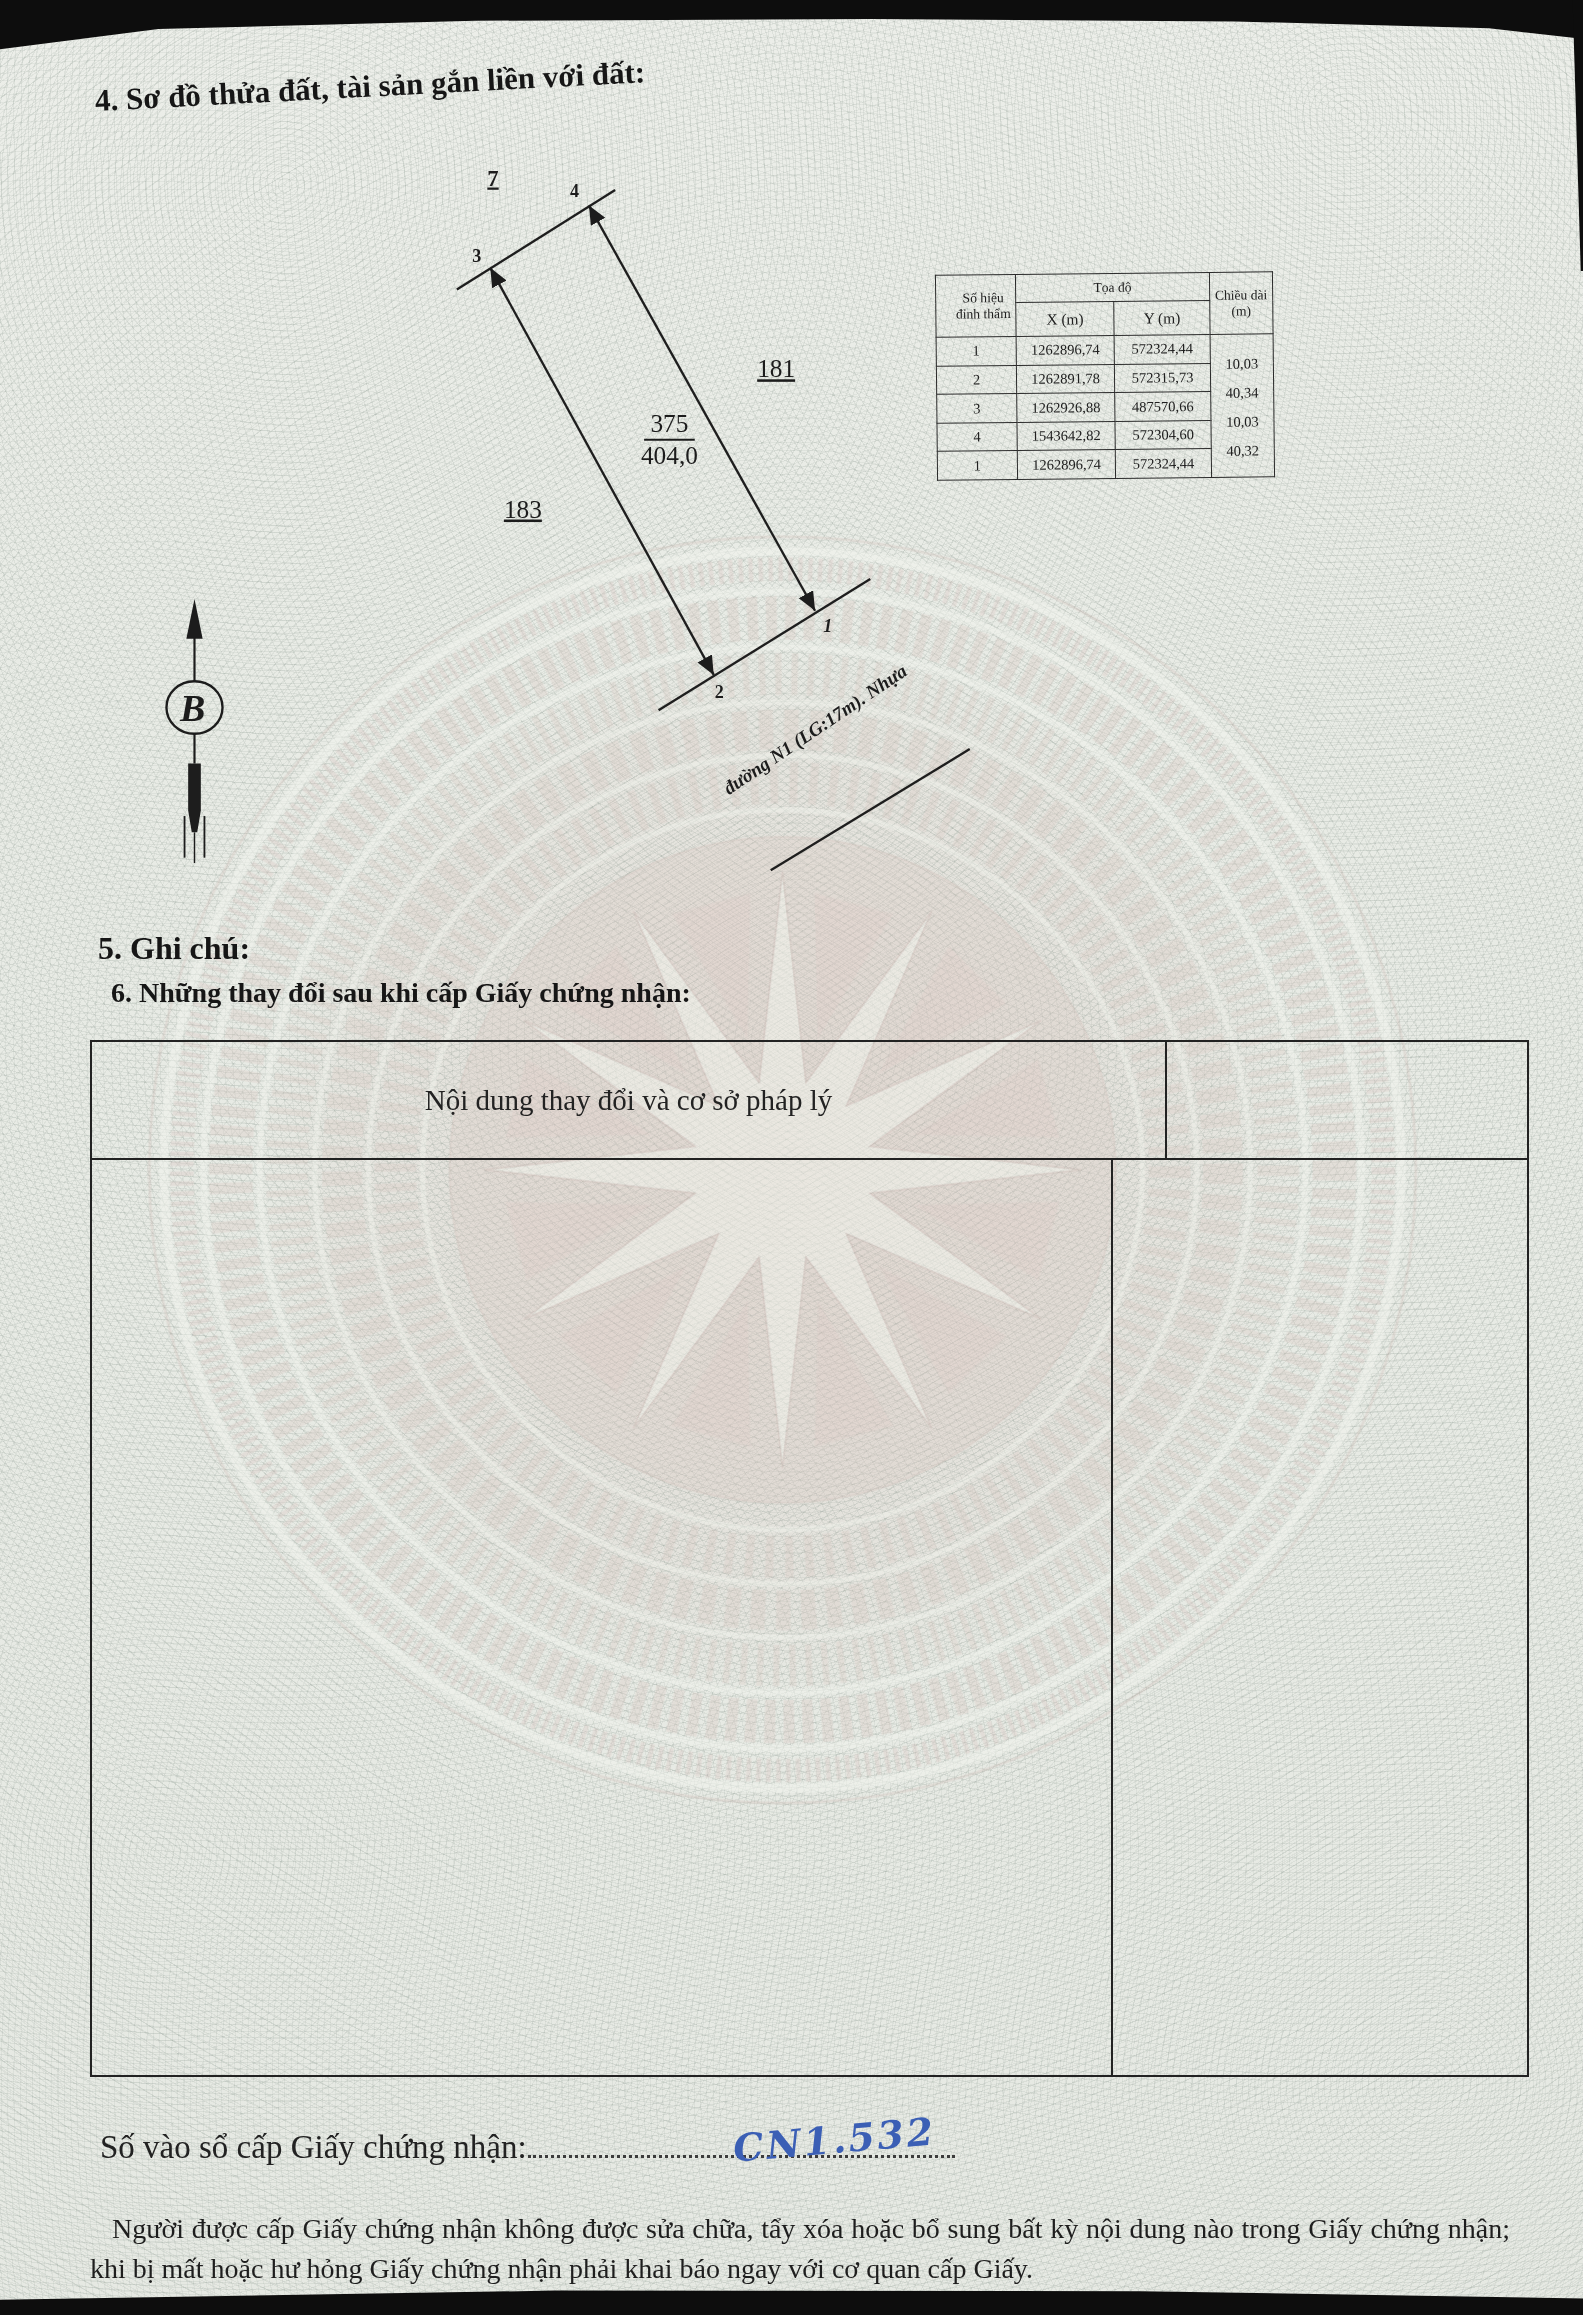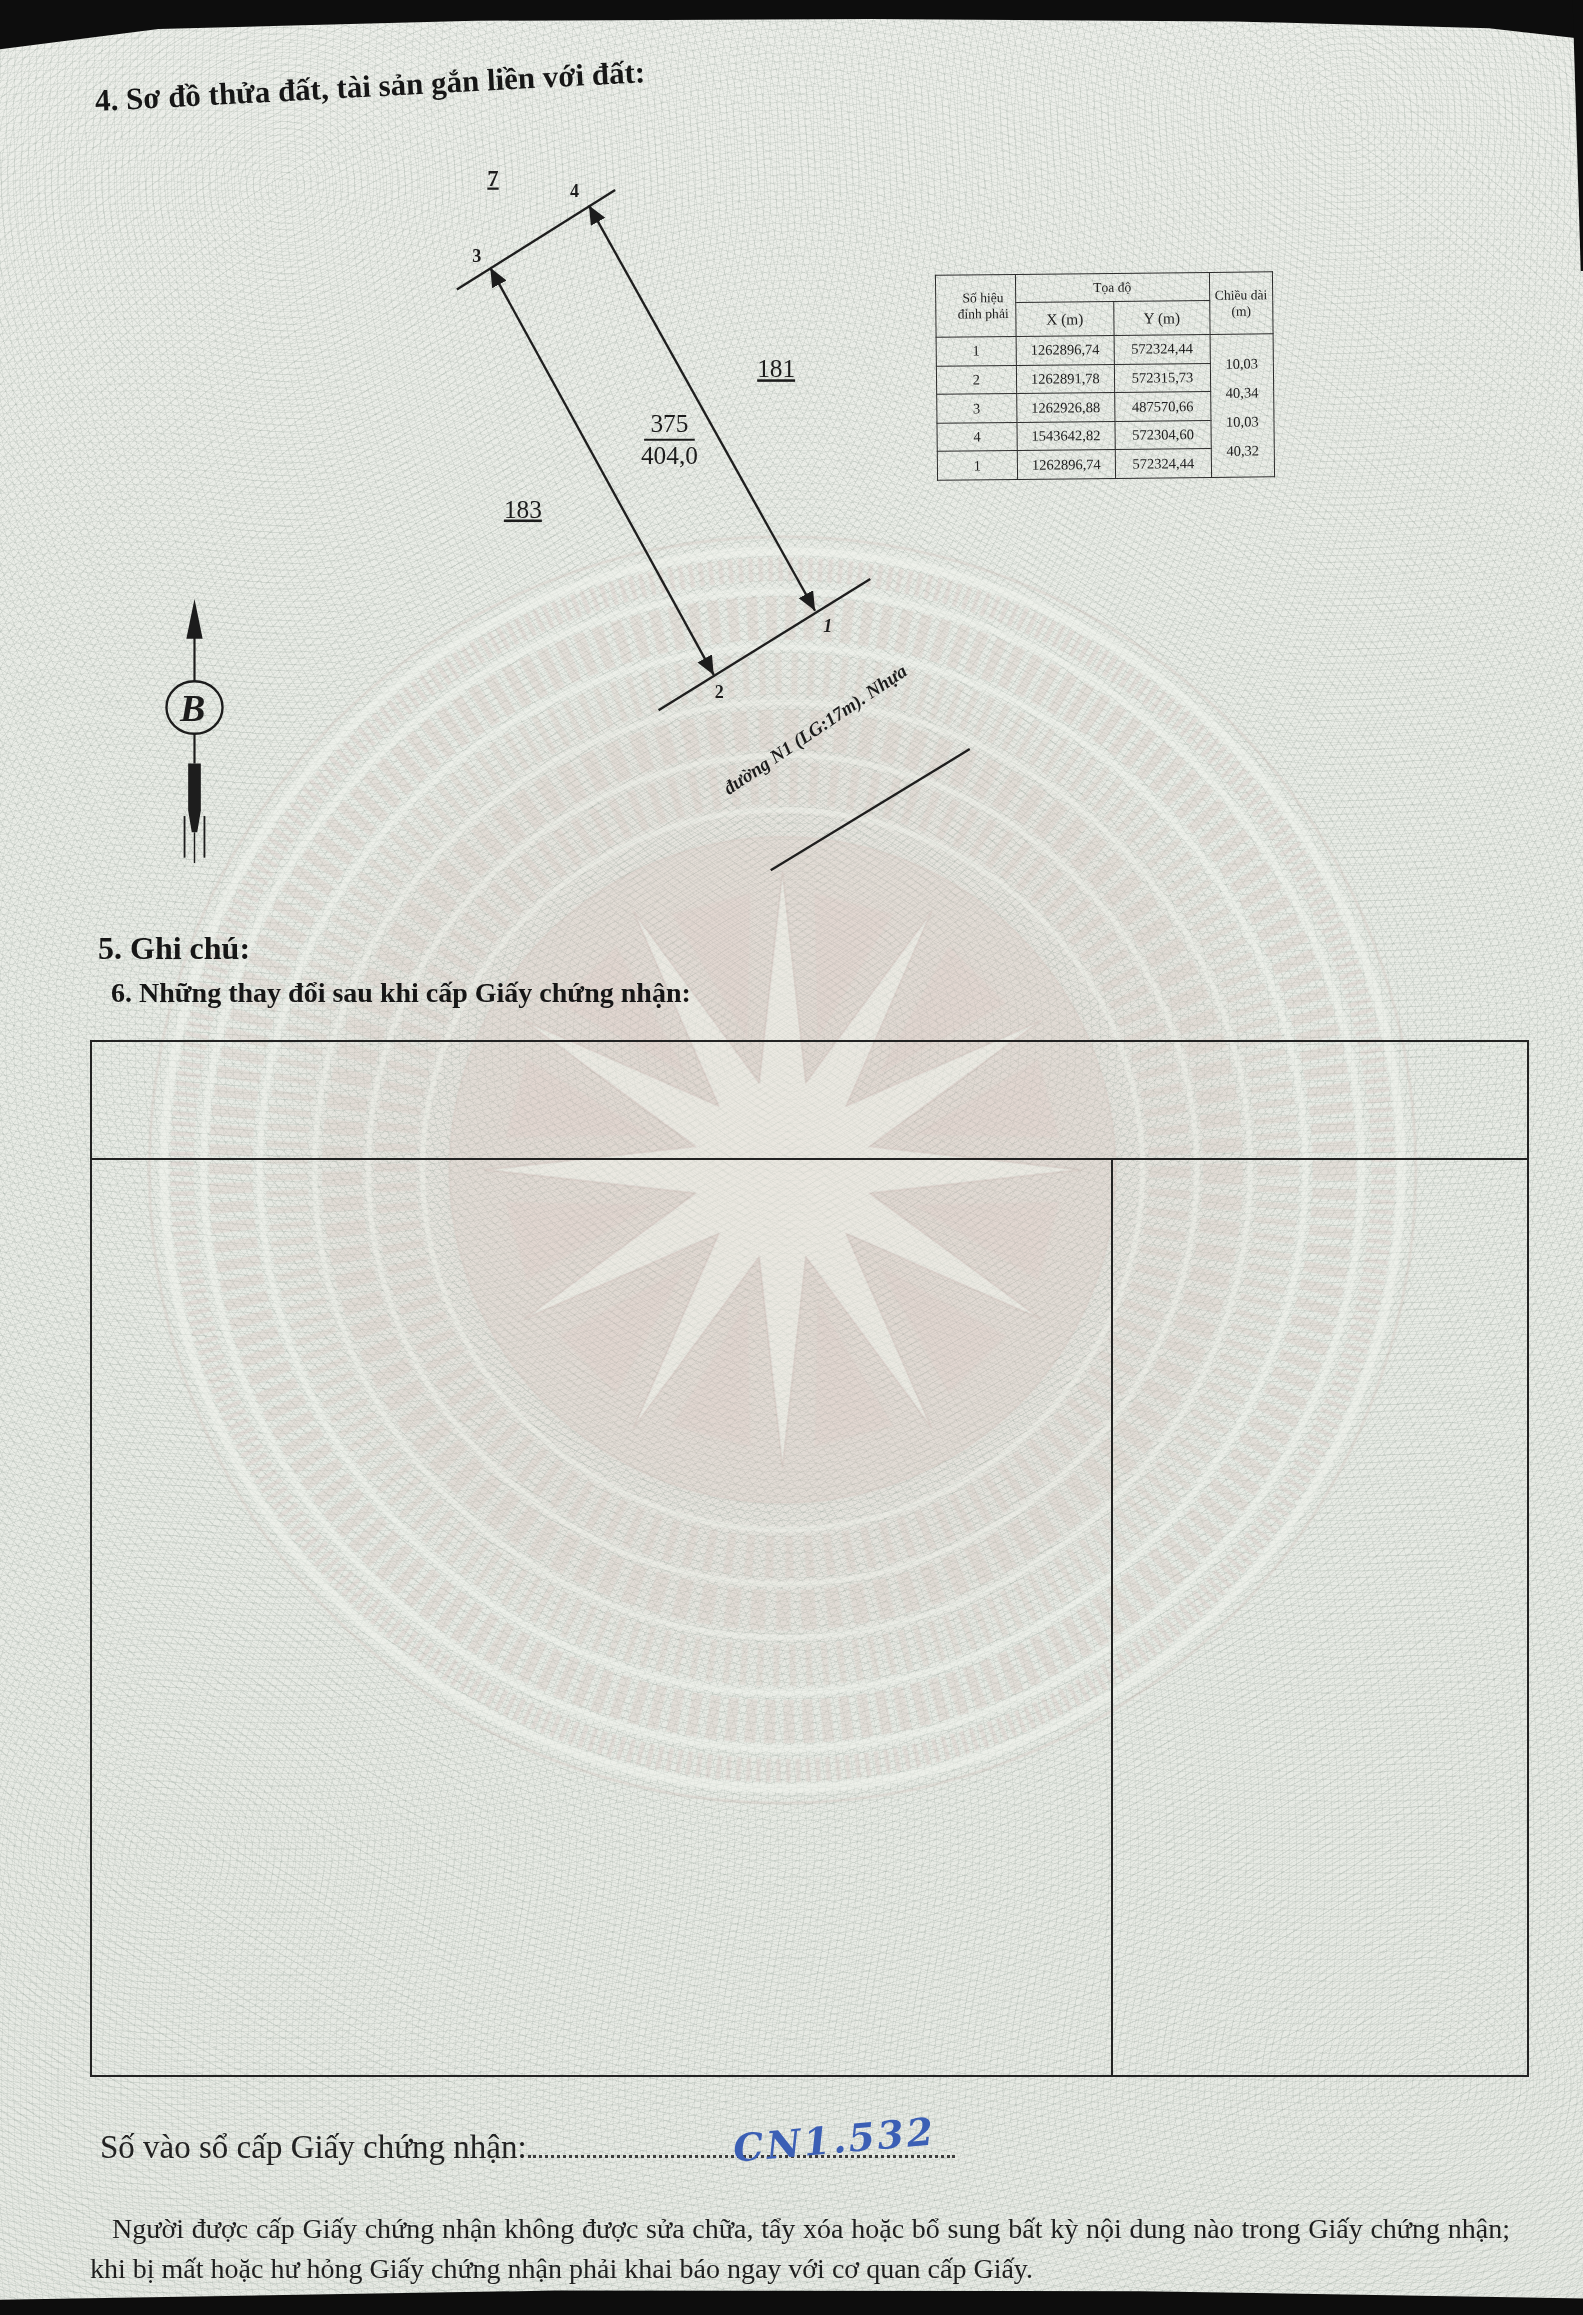--- a/index.html
+++ b/index.html
@@ -171,21 +171,21 @@
       <line x1="226" y1="902" x2="226" y2="948" stroke-width="2"></line>
       <line x1="215" y1="920" x2="215" y2="954" stroke-width="1.6"></line>
     </g>
   </svg>
 
   <table class="coords">
     <thead>
       <tr>
         <th class="c1" rowspan="2">
           <span>Số hiệu</span><br>
-          <span>đỉnh phải</span>
+          <span>đỉnh thẩm</span>
         </th>
         <th colspan="2">Tọa độ</th>
         <th class="c4" rowspan="2">
           <span>Chiều dài</span><br>
           <span>(m)</span>
         </th>
       </tr>
       <tr>
         <th class="c2">X (m)</th>
         <th class="c3">Y (m)</th>
@@ -221,20 +221,21 @@
       <tr>
         <td>1</td>
         <td>1262896,74</td>
         <td>572324,44</td>
       </tr>
     </tbody>
   </table>
 
   <div class="changes">
     <div class="changes-header">
+      <div class="col-content">Nội dung thay đổi và cơ sở pháp lý</div>
     </div>
     <div class="changes-body">
       <div class="col-content"></div>
       <div class="col-confirm"></div>
     </div>
   </div>
 
   <div class="registry">
     <span class="registry-label">Số vào sổ cấp Giấy chứng nhận:</span><span class="dots"></span>
     <span class="hand">CN1.532</span>

